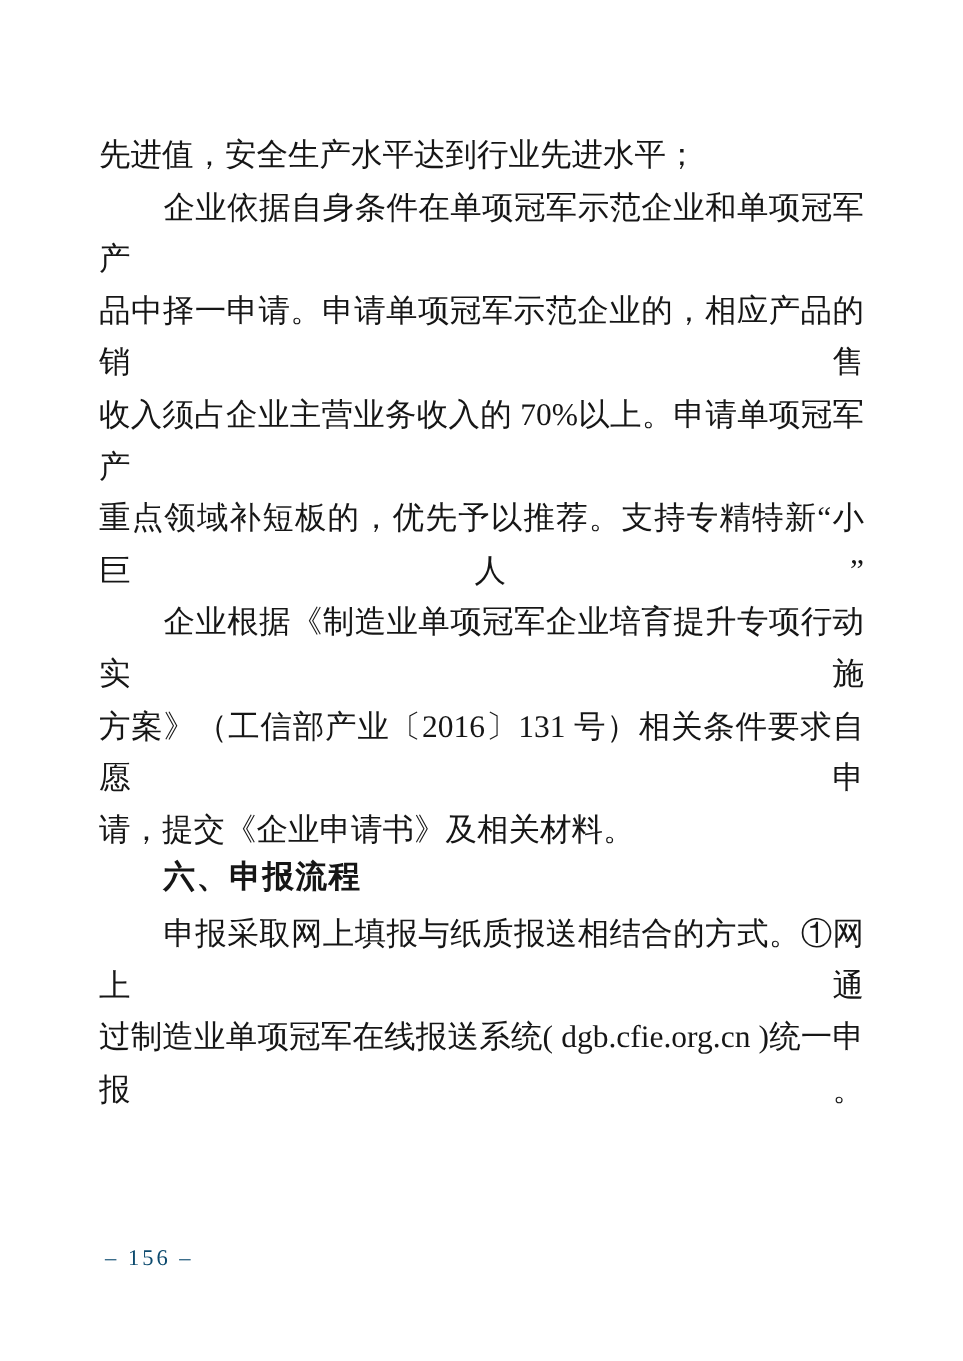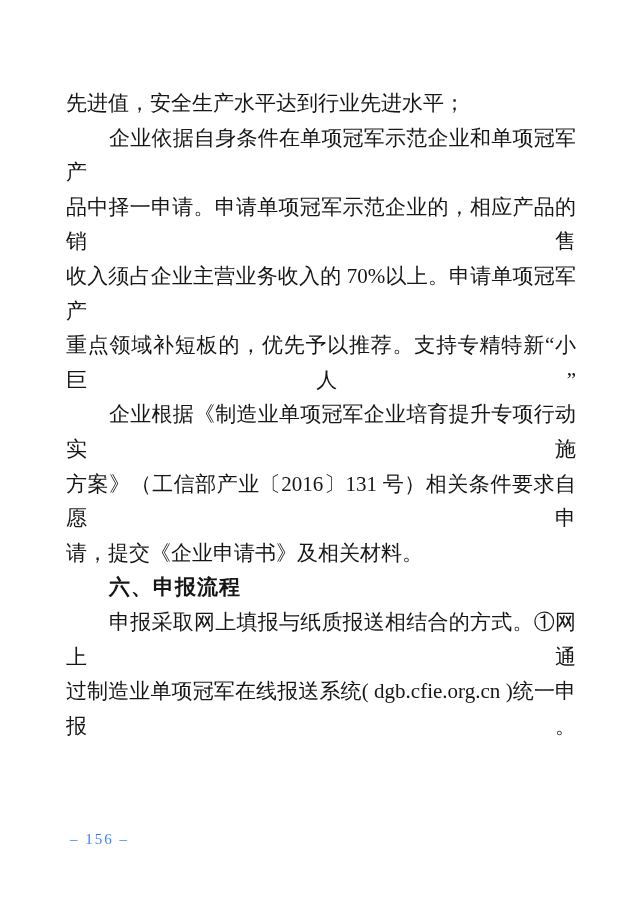--- a/index.html
+++ b/index.html
@@ -36,30 +36,30 @@
   .line.fill {
     text-align-last: justify;
   }
   
   .line.indent {
     text-indent: 43px;
   }
   
   .line.heading {
     font-weight: 700;
-    font-family: Liberation Sans, sans-serif;
+    font-family: Liberation Mono, monospace;
     letter-spacing: 1px;
   }
   .footer {
     position: absolute;
     left: 70px;
     top: 831px;
     font-size: 15px;
     letter-spacing: 2px;
-    color: #3b82f6;
+    color: #0c4a6e;
   }
 </style>
 </head>
 <body>
 
 <div class="page">
 
   <div class="content">
     <div class="line">先进值，安全生产水平达到行业先进水平；</div>
     <div class="line indent fill">企业依据自身条件在单项冠军示范企业和单项冠军产</div>

